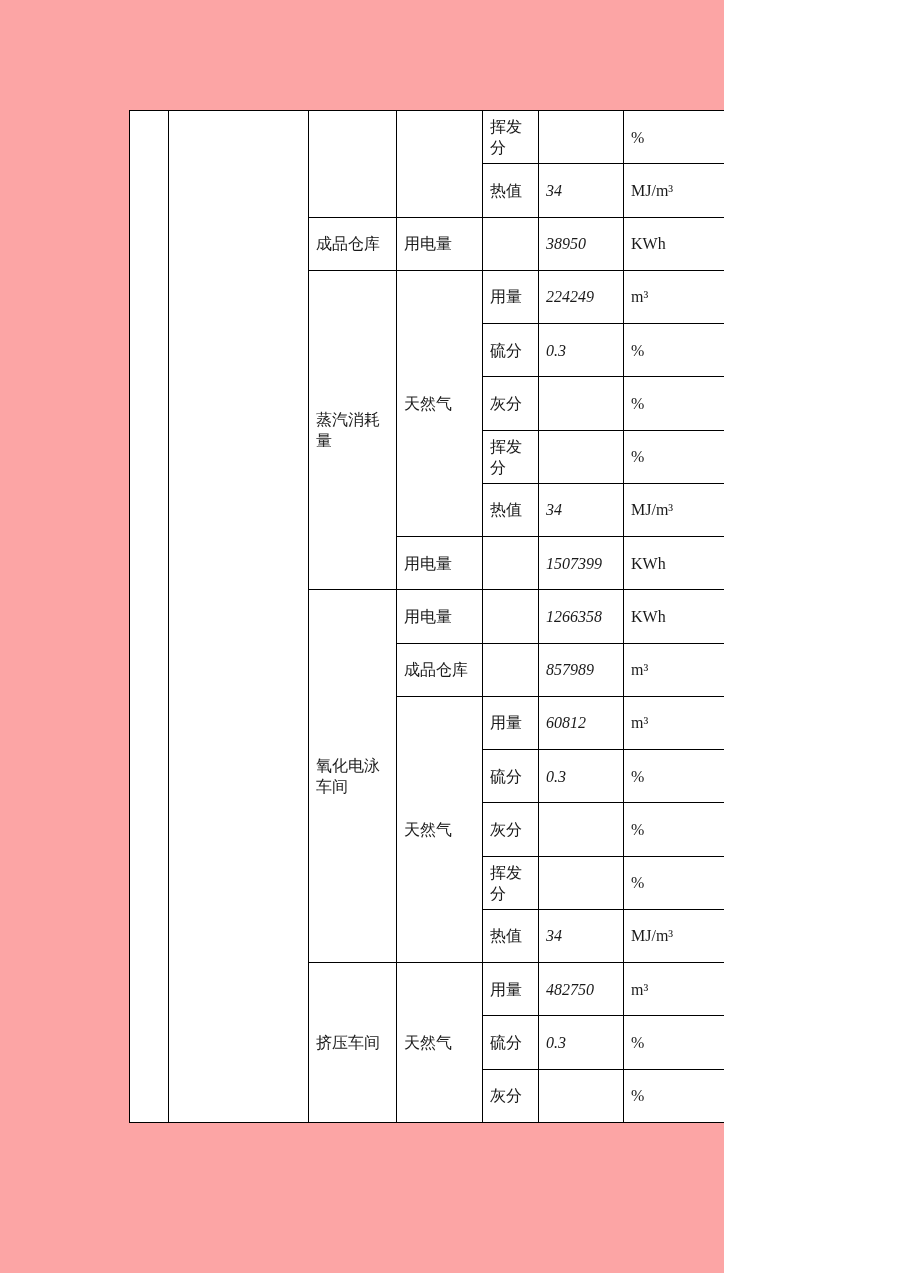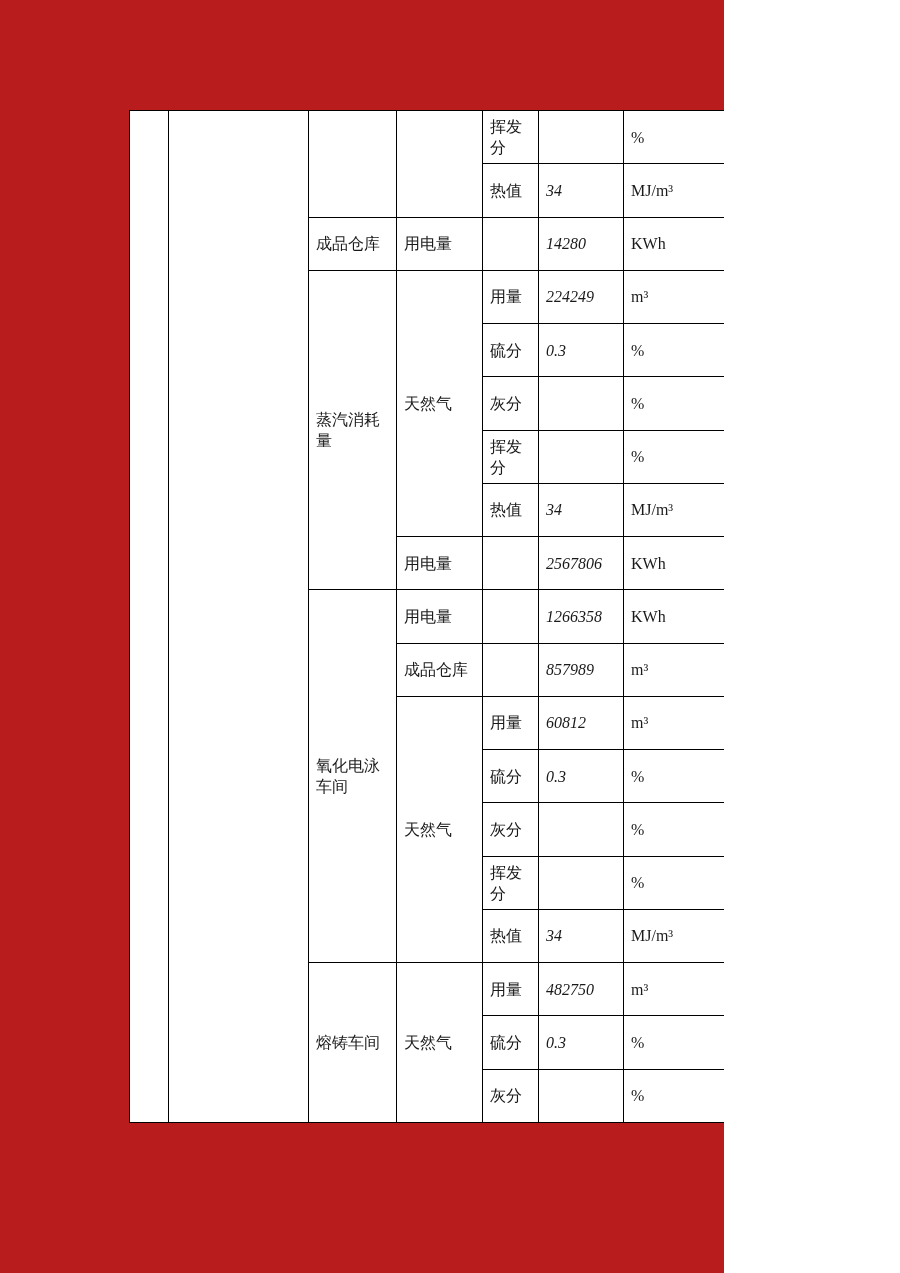--- a/index.html
+++ b/index.html
@@ -4,21 +4,21 @@
 <style>
   html, body {
     margin: 0;
     padding: 0;
     background: #ffffff;
   }
   .page {
     position: relative;
     width: 724px;
     height: 1273px;
-    background: #b91c1c;
+    background: #fca5a5;
     overflow: hidden;
     font-family: "Liberation Serif", "DejaVu Serif", serif;
   }
   table.energy-table {
     position: absolute;
     left: 129px;
     top: 110px;
     width: 642px;
     border-collapse: collapse;
     table-layout: fixed;
@@ -75,21 +75,21 @@
         <tr>
           <td class="w-parameter">热值</td>
           <td class="w-value">34</td>
           <td class="w-unit">MJ/m³</td>
           <td class="w-spacer-right"></td>
         </tr>
         <tr>
           <td class="w-workshop">成品仓库</td>
           <td class="w-energy-type">用电量</td>
           <td class="w-parameter"></td>
-          <td class="w-value">14280</td>
+          <td class="w-value">38950</td>
           <td class="w-unit">KWh</td>
           <td class="w-spacer-right"></td>
         </tr>
         <tr>
           <td rowspan="6" class="w-workshop">蒸汽消耗量</td>
           <td rowspan="5" class="w-energy-type">天然气</td>
           <td class="w-parameter">用量</td>
           <td class="w-value">224249</td>
           <td class="w-unit">m³</td>
           <td class="w-spacer-right"></td>
@@ -114,21 +114,21 @@
         </tr>
         <tr>
           <td class="w-parameter">热值</td>
           <td class="w-value">34</td>
           <td class="w-unit">MJ/m³</td>
           <td class="w-spacer-right"></td>
         </tr>
         <tr>
           <td class="w-energy-type">用电量</td>
           <td class="w-parameter"></td>
-          <td class="w-value">2567806</td>
+          <td class="w-value">1507399</td>
           <td class="w-unit">KWh</td>
           <td class="w-spacer-right"></td>
         </tr>
         <tr>
           <td rowspan="7" class="w-workshop">氧化电泳车间</td>
           <td class="w-energy-type">用电量</td>
           <td class="w-parameter"></td>
           <td class="w-value">1266358</td>
           <td class="w-unit">KWh</td>
           <td class="w-spacer-right"></td>
@@ -165,21 +165,21 @@
           <td class="w-unit">%</td>
           <td class="w-spacer-right"></td>
         </tr>
         <tr>
           <td class="w-parameter">热值</td>
           <td class="w-value">34</td>
           <td class="w-unit">MJ/m³</td>
           <td class="w-spacer-right"></td>
         </tr>
         <tr>
-          <td rowspan="3" class="w-workshop">熔铸车间</td>
+          <td rowspan="3" class="w-workshop">挤压车间</td>
           <td rowspan="3" class="w-energy-type">天然气</td>
           <td class="w-parameter">用量</td>
           <td class="w-value">482750</td>
           <td class="w-unit">m³</td>
           <td class="w-spacer-right"></td>
         </tr>
         <tr>
           <td class="w-parameter">硫分</td>
           <td class="w-value">0.3</td>
           <td class="w-unit">%</td>

